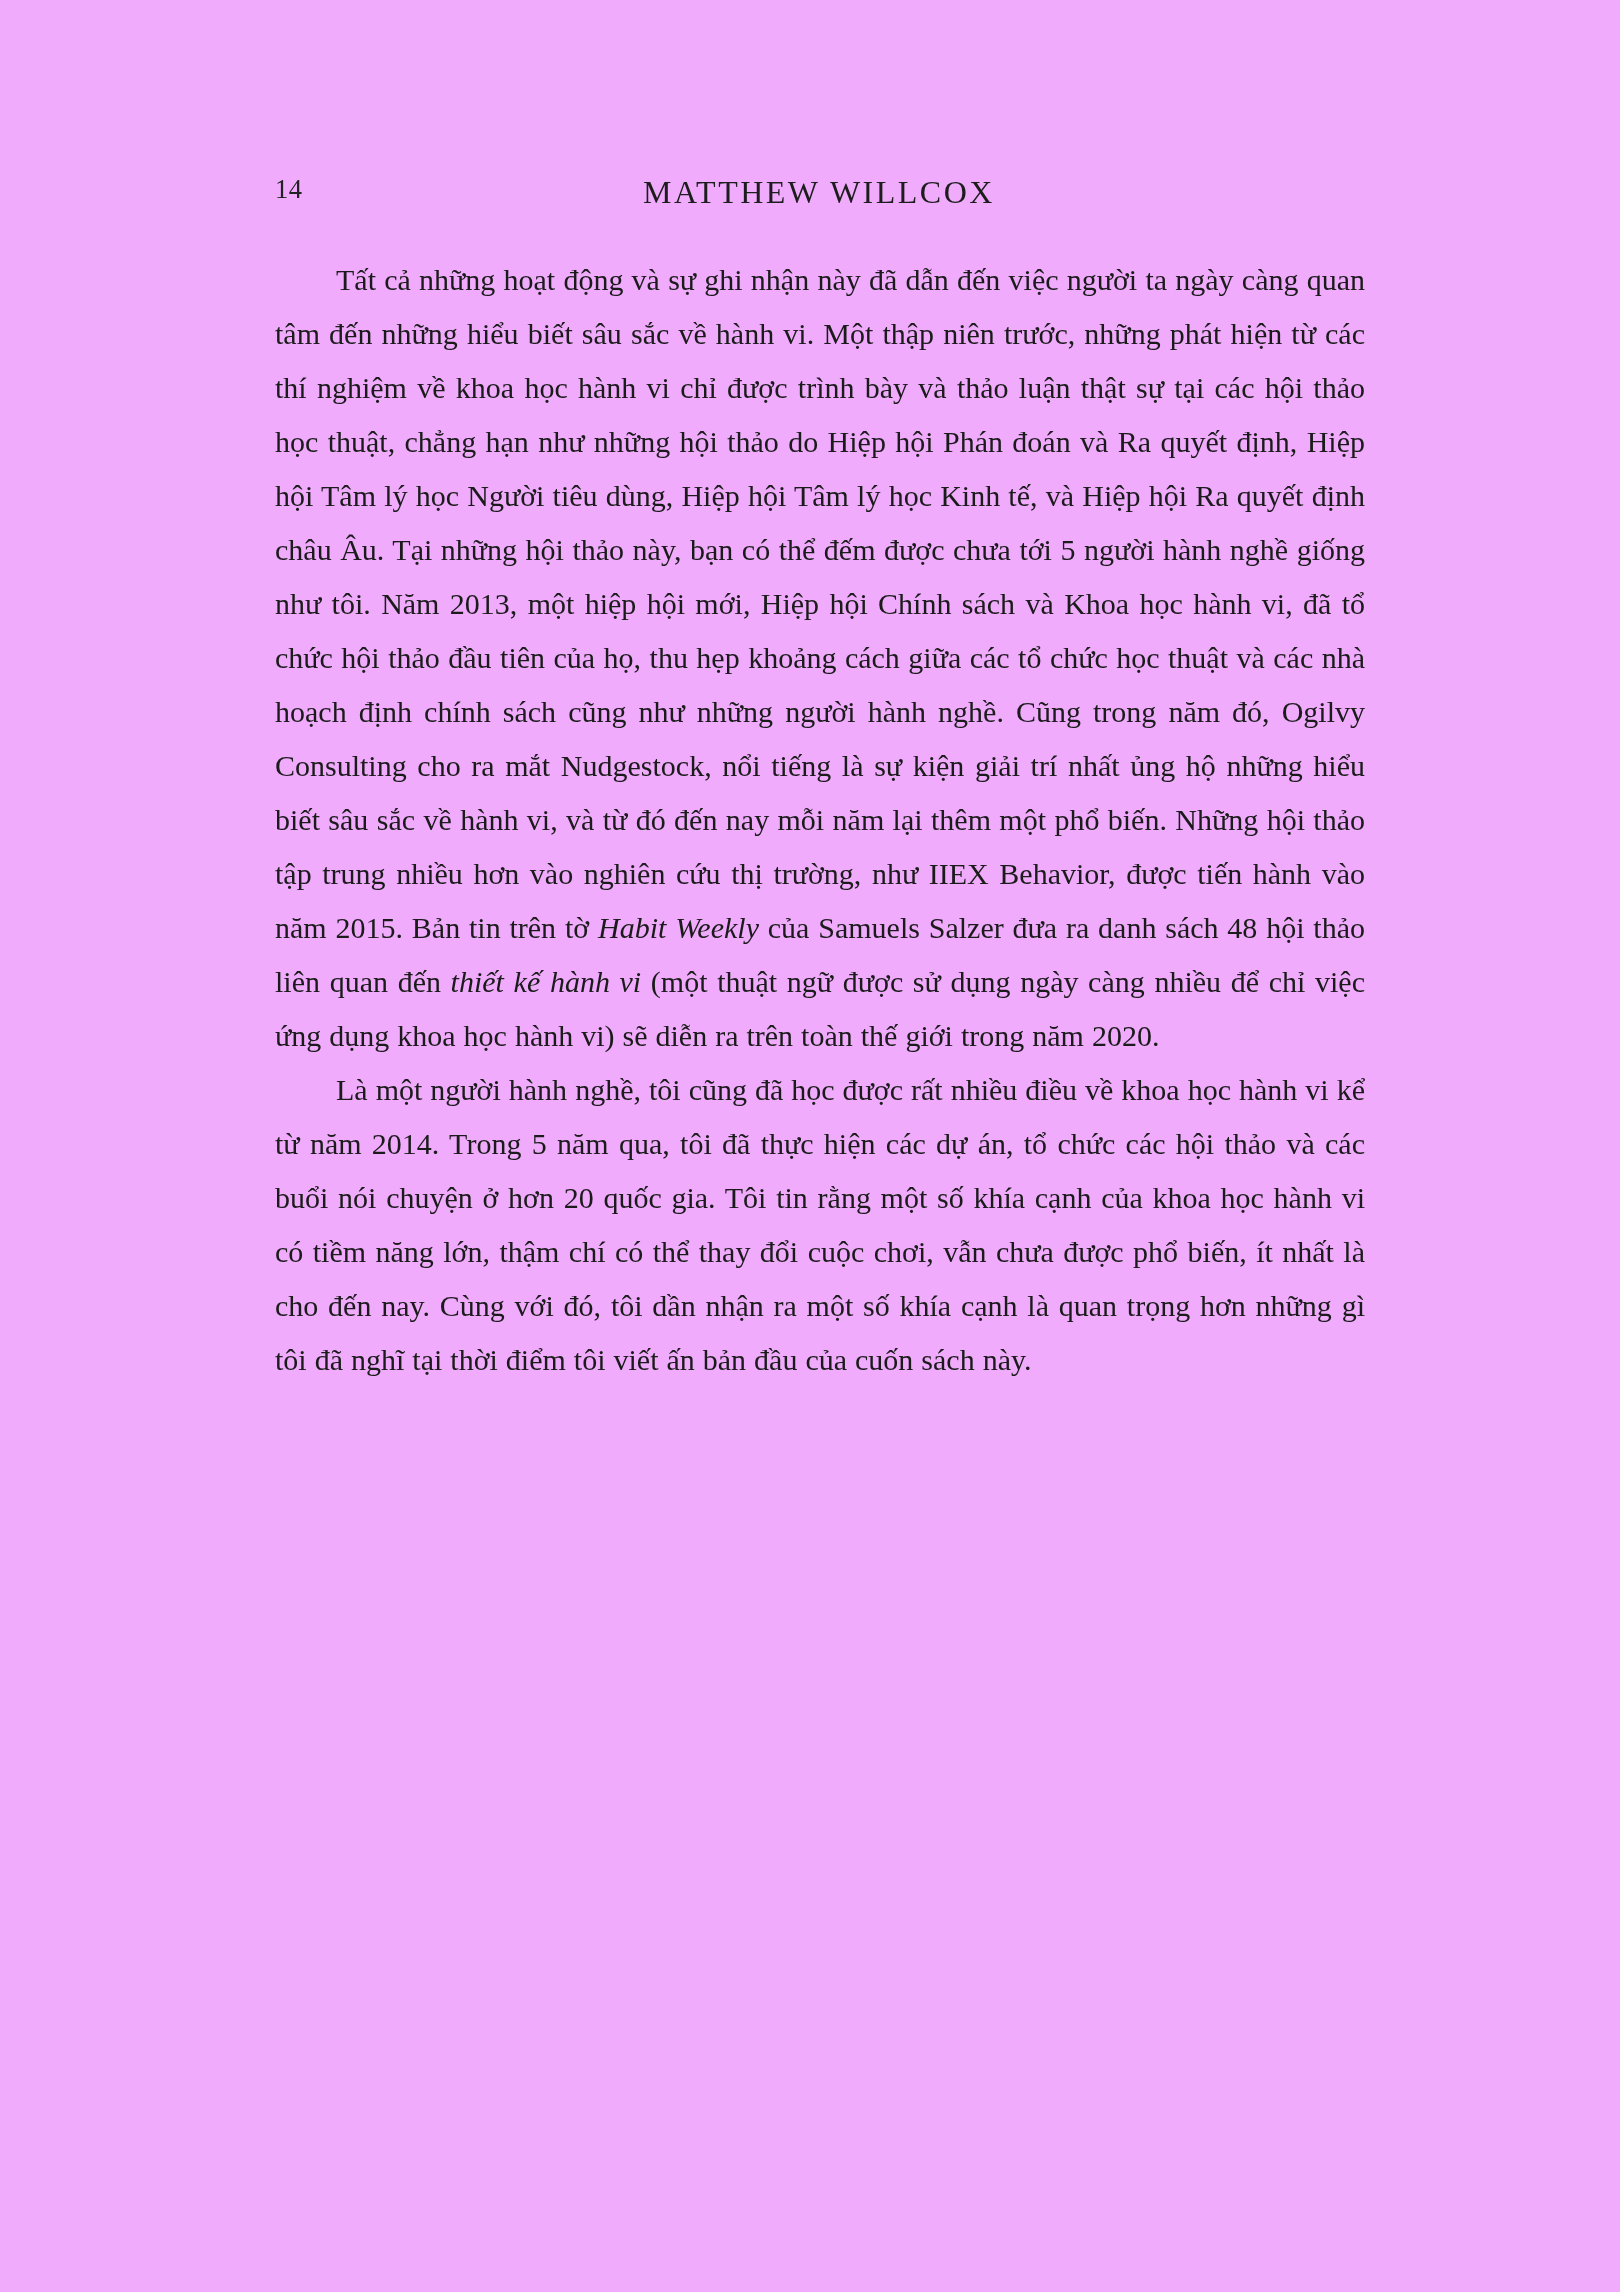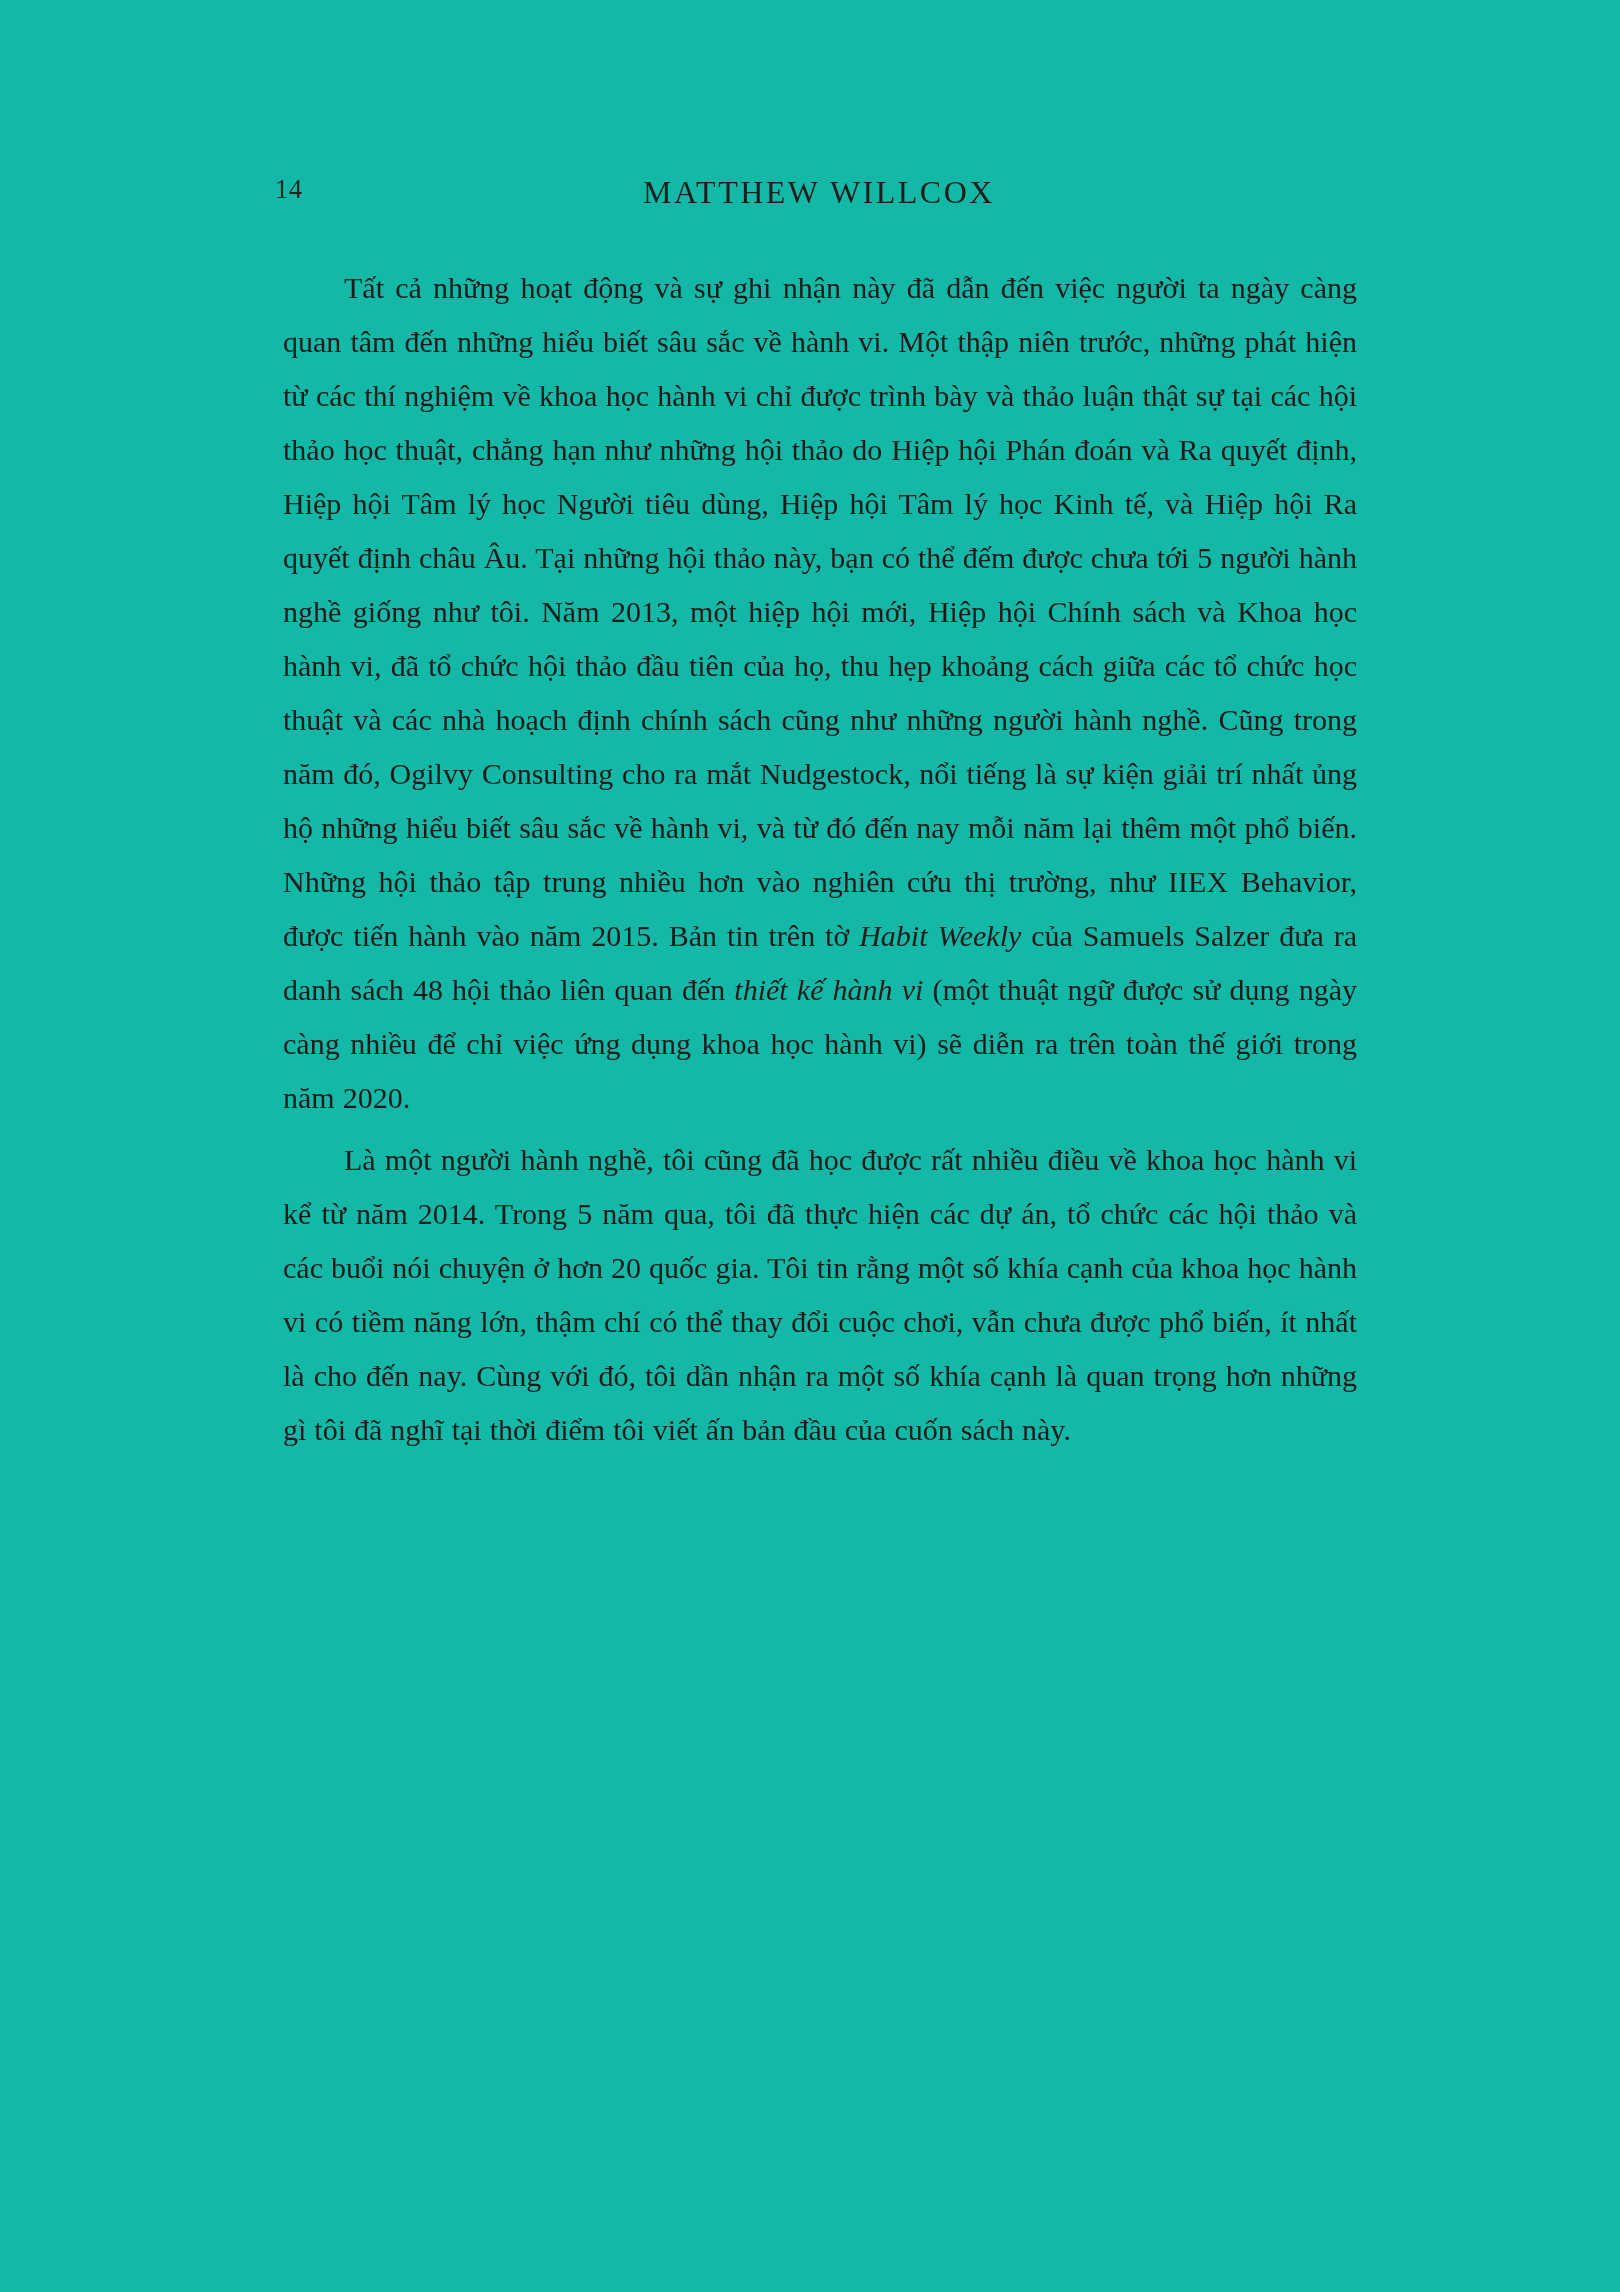--- a/index.html
+++ b/index.html
@@ -14,21 +14,21 @@
     color: #1b1b1b;
     position: relative;
     overflow: hidden;
   }
   .page {
     position: absolute;
     left: 0;
     top: 0;
     width: 1620px;
     height: 2293px;
-    background: #14b8a6;
+    background: #f0abfc;
   }
   .header {
     position: absolute;
     left: 275px;
     top: 174px;
     width: 1088px;
     height: 33px;
   }
   .folio {
     position: absolute;
@@ -50,21 +50,21 @@
     color: #1d1d1d;
     font-family: "Liberation Serif", "DejaVu Serif", serif;
   }
   .body-block {
     position: absolute;
     left: 275px;
     top: 253px;
     width: 1090px;
   }
   p.para {
-    margin: 8px;
+    margin: 0;
     font-size: 30px;
     line-height: 54px;
     text-align: justify;
     text-justify: inter-word;
     text-indent: 61px;
     color: #1b1b1b;
     hyphens: none;
     word-spacing: 0.5px;
   }
   p.para + p.para {

